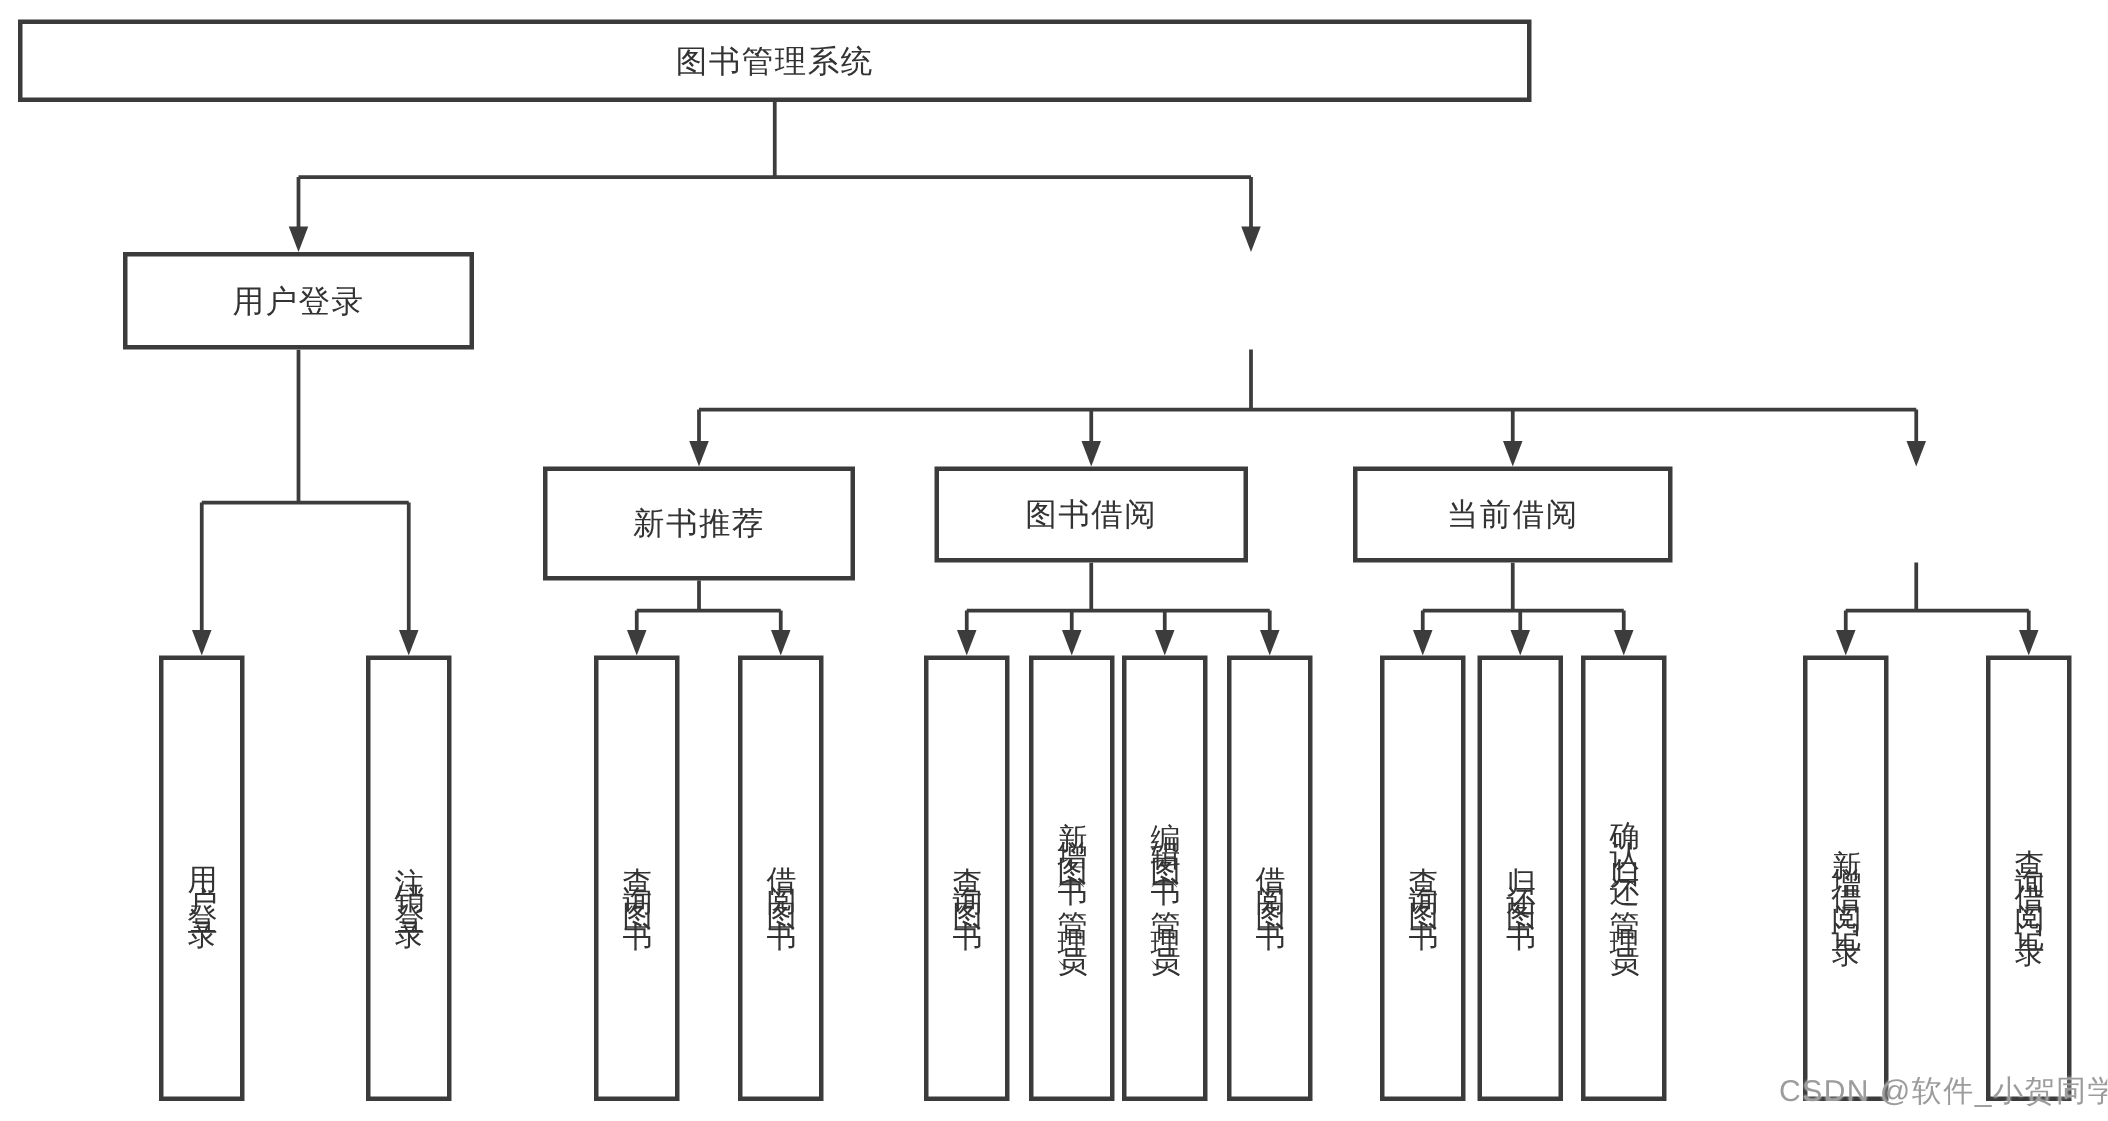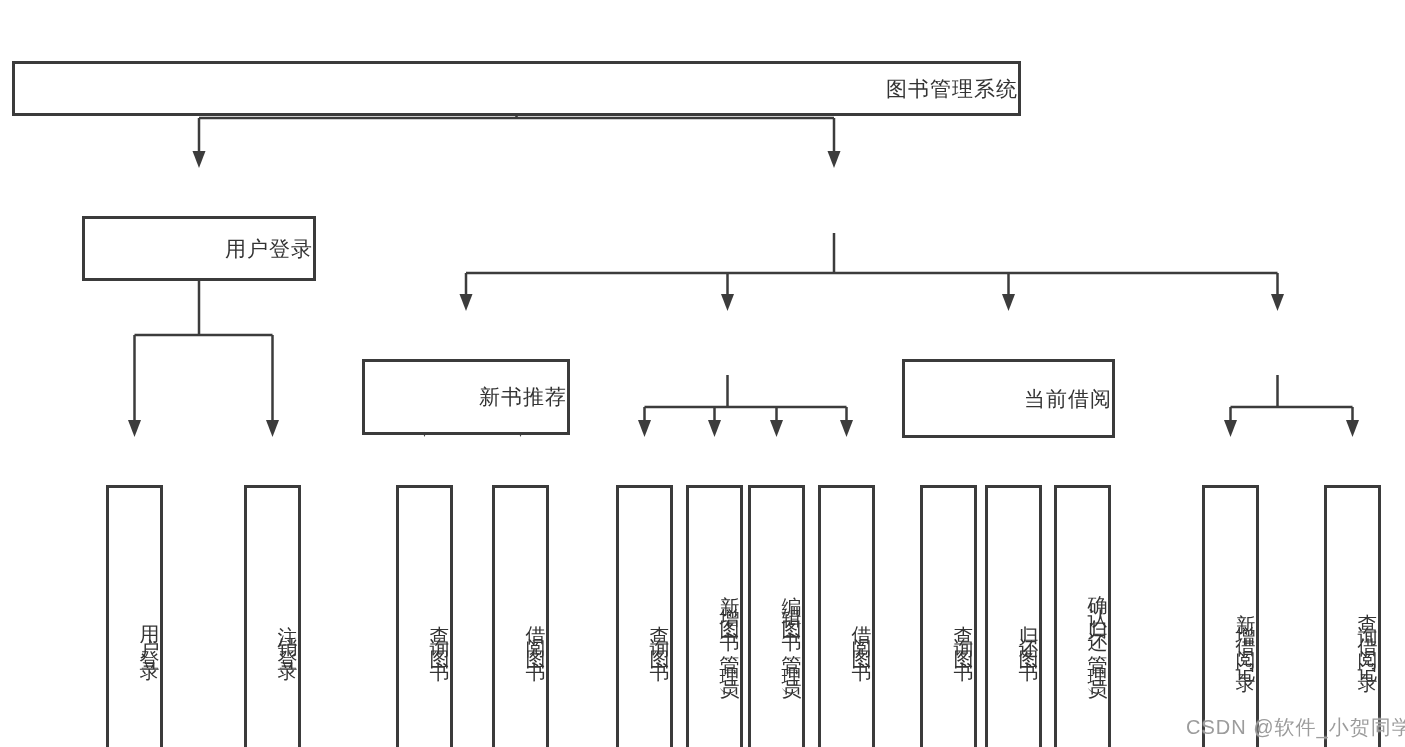--- a/index.html
+++ b/index.html
@@ -10,21 +10,21 @@
     font-family:"Liberation Sans","DejaVu Sans",sans-serif;
     overflow:hidden;
   }
   .wires{position:absolute;left:0;top:0;width:1405px;height:747px;}
   .node{
     position:absolute;
     box-sizing:border-box;
     border:3px solid #3b3b3b;
     background:#ffffff;
     color:#333333;
-    display:flex;align-items:center;justify-content:flex-end;margin-top:48px;
+    display:flex;align-items:center;justify-content:center;
   }
   .hbox{font-size:21px;letter-spacing:1px;}
   .vbox span{
     writing-mode:vertical-rl;
     font-size:20px;
     letter-spacing:12px;
     line-height:1;
     white-space:nowrap;
   }
   .watermark{
@@ -87,21 +87,24 @@
     <span>图书管理系统</span>
   </div>
 
   <div class="node hbox" style="left:82px;top:168px;width:234px;height:65px">
     <span>用户登录</span>
   </div>
 
   <div class="node hbox" style="left:362px;top:311px;width:208px;height:76px">
     <span>新书推荐</span>
   </div>
-  <div class="node hbox" style="left:902px;top:311px;width:213px;height:79px">
+  <div class="node hbox" style="left:623px;top:311px;width:209px;height:64px">
+    <span>图书借阅</span>
+  </div>
+  <div class="node hbox" style="left:902px;top:311px;width:213px;height:64px">
     <span>当前借阅</span>
   </div>
 
   <div class="node vbox" style="left:106px;top:437px;width:57px;height:297px">
     <span>用户登录</span>
   </div>
   <div class="node vbox" style="left:244px;top:437px;width:57px;height:297px">
     <span>注销登录</span>
   </div>
 

